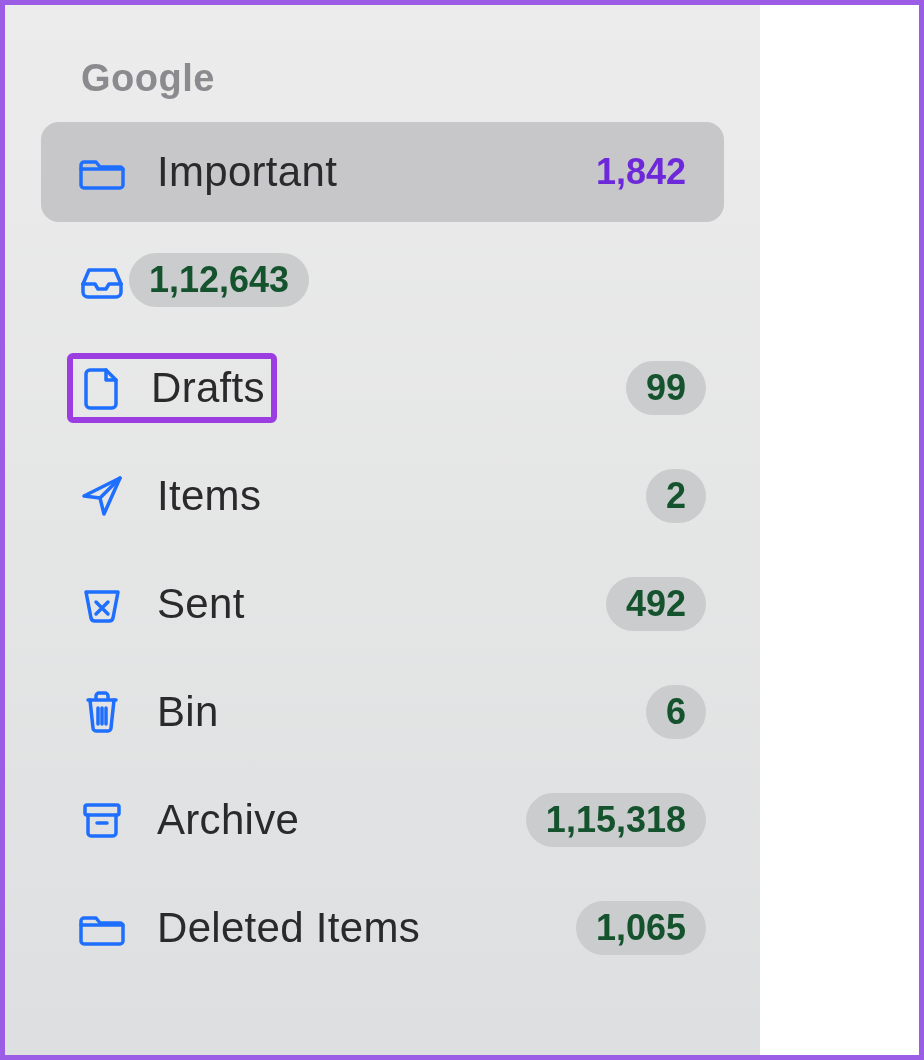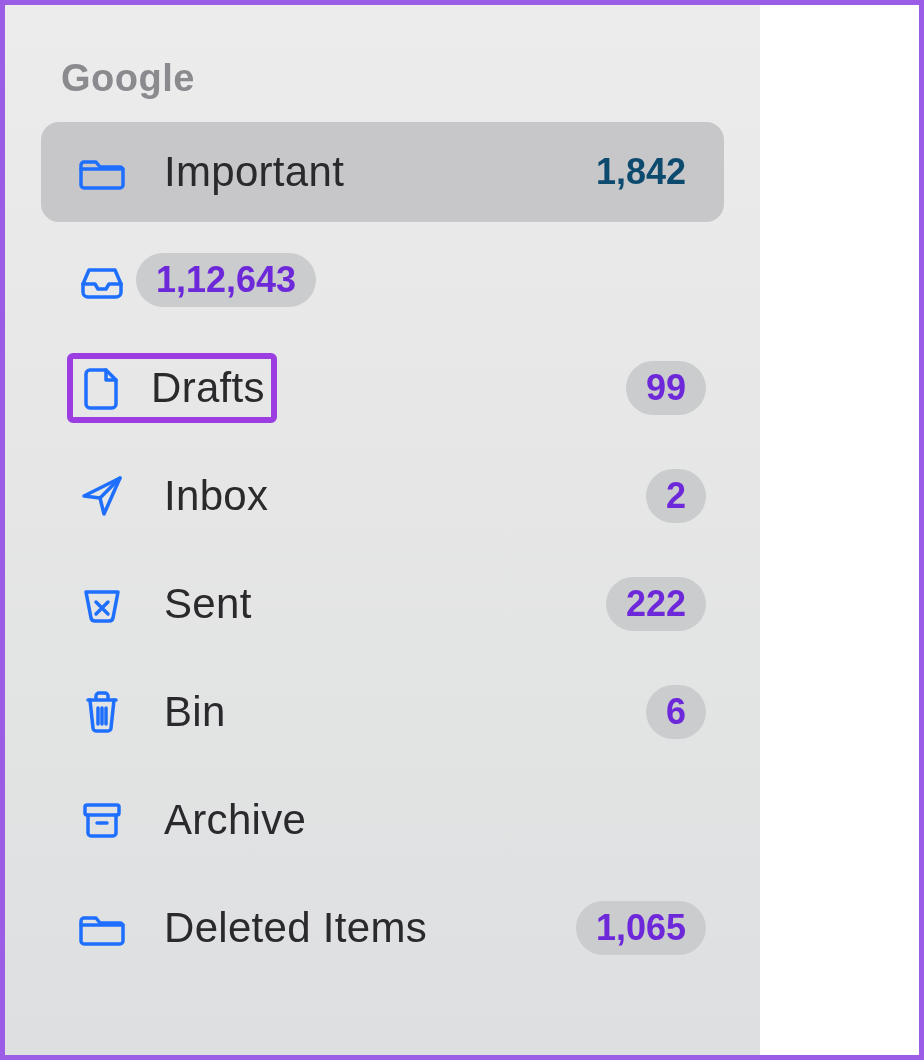--- a/index.html
+++ b/index.html
@@ -24,33 +24,32 @@
       padding-right: 36px;
     }
     .right-blank {
       flex: 1;
       background: #ffffff;
     }
     .section-header {
       font-size: 38px;
       font-weight: 700;
       color: #8a8a8f;
-      margin-left: 20px;
+      margin-left: 40px;
       margin-bottom: 22px;
       letter-spacing: 0.5px;
     }
     .items { display: flex; flex-direction: column; gap: 8px; }
     .item {
       display: flex;
       align-items: center;
       height: 100px;
       border-radius: 18px;
       padding-left: 34px;
       padding-right: 18px;
-      gap: 7px;
     }
     .item.selected { background: #c7c7ca; }
     .item .icon {
       width: 54px;
       height: 54px;
       flex: 0 0 54px;
       display: flex;
       align-items: center;
       justify-content: center;
     }
@@ -60,28 +59,28 @@
       font-weight: 400;
       color: #2a2a2c;
       margin-left: 28px;
       letter-spacing: 0.3px;
       white-space: nowrap;
     }
     .item.selected .label { font-weight: 400; }
     .item .count {
       font-size: 36px;
       font-weight: 600;
-      color: #6d28d9;
+      color: #14532d;
       padding: 6px 20px;
       border-radius: 30px;
       background: #cbcccd;
     }
     .item.selected .count {
       background: transparent;
-      color: #0c4a6e;
+      color: #6d28d9;
     }
     .highlight-box {
       border: 6px solid #9b3de0;
       border-radius: 6px;
       padding: 2px 6px 2px 0;
       display: inline-flex;
       align-items: center;
       margin-left: -8px;
     }
     .highlight-box .icon { margin-left: 2px; }
@@ -127,32 +126,32 @@
           <span style="flex: 1 1 0%;"></span>
           <span class="count">99</span>
         </div>
         <div class="item">
           <span class="icon">
             <svg viewBox="0 0 48 48" width="48" height="48">
               <path stroke="#1f6fff" stroke-width="3.5" fill="none" stroke-linecap="round" stroke-linejoin="round" d="M6 24 L42 6 L26 42 L22 26 Z"></path>
               <path stroke="#1f6fff" stroke-width="3.5" fill="none" stroke-linecap="round" stroke-linejoin="round" d="M22 26 L42 6"></path>
             </svg>
           </span>
-          <span class="label">Inbox</span>
+          <span class="label">Items</span>
           <span class="count">2</span>
         </div>
         <div class="item">
           <span class="icon">
             <svg viewBox="0 0 48 48" width="48" height="48">
               <path stroke="#1f6fff" stroke-width="3.5" fill="none" stroke-linecap="round" stroke-linejoin="round" d="M8 12 h32 l-5 26 a4 4 0 0 1 -4 3 H17 a4 4 0 0 1 -4 -3 z"></path>
               <path stroke="#1f6fff" stroke-width="3.5" fill="none" stroke-linecap="round" stroke-linejoin="round" d="M18 22 l12 12 M30 22 l-12 12"></path>
             </svg>
           </span>
           <span class="label">Sent</span>
-          <span class="count">222</span>
+          <span class="count">492</span>
         </div>
         <div class="item">
           <span class="icon">
             <svg viewBox="0 0 48 48" width="48" height="48">
               <path stroke="#1f6fff" stroke-width="3.5" fill="none" stroke-linecap="round" stroke-linejoin="round" d="M10 12 h28"></path>
               <path stroke="#1f6fff" stroke-width="3.5" fill="none" stroke-linecap="round" stroke-linejoin="round" d="M12 12 l3 28 a3 3 0 0 0 3 3 h12 a3 3 0 0 0 3 -3 l3 -28"></path>
               <path stroke="#1f6fff" stroke-width="3.5" fill="none" stroke-linecap="round" stroke-linejoin="round" d="M18 10 v-2 a3 3 0 0 1 3 -3 h6 a3 3 0 0 1 3 3 v2"></path>
               <path stroke="#1f6fff" stroke-width="3.5" fill="none" stroke-linecap="round" stroke-linejoin="round" d="M20 20 v16 M24 20 v16 M28 20 v16"></path>
             </svg>
           </span>
@@ -161,20 +160,21 @@
         </div>
         <div class="item">
           <span class="icon">
             <svg viewBox="0 0 48 48" width="48" height="48">
               <rect stroke="#1f6fff" stroke-width="3.5" fill="none" stroke-linecap="round" stroke-linejoin="round" x="7" y="9" width="34" height="10" rx="2"></rect>
               <path stroke="#1f6fff" stroke-width="3.5" fill="none" stroke-linecap="round" stroke-linejoin="round" d="M10 19 v18 a3 3 0 0 0 3 3 h22 a3 3 0 0 0 3 -3 V19"></path>
               <path stroke="#1f6fff" stroke-width="3.5" fill="none" stroke-linecap="round" stroke-linejoin="round" d="M19 27 h10"></path>
             </svg>
           </span>
           <span class="label">Archive</span>
+          <span class="count">1,15,318</span>
         </div>
         <div class="item">
           <span class="icon">
             <svg viewBox="0 0 48 48" width="48" height="48">
               <path stroke="#1f6fff" stroke-width="3.5" fill="none" stroke-linecap="round" stroke-linejoin="round" d="M6 14 h12 l4 5 h20 a3 3 0 0 1 3 3 v15 a3 3 0 0 1 -3 3 H6 a3 3 0 0 1 -3 -3 V17 a3 3 0 0 1 3 -3 z"></path>
               <path stroke="#1f6fff" stroke-width="3.5" fill="none" stroke-linecap="round" stroke-linejoin="round" d="M3 21 h42"></path>
             </svg>
           </span>
           <span class="label">Deleted Items</span>
           <span class="count">1,065</span>

